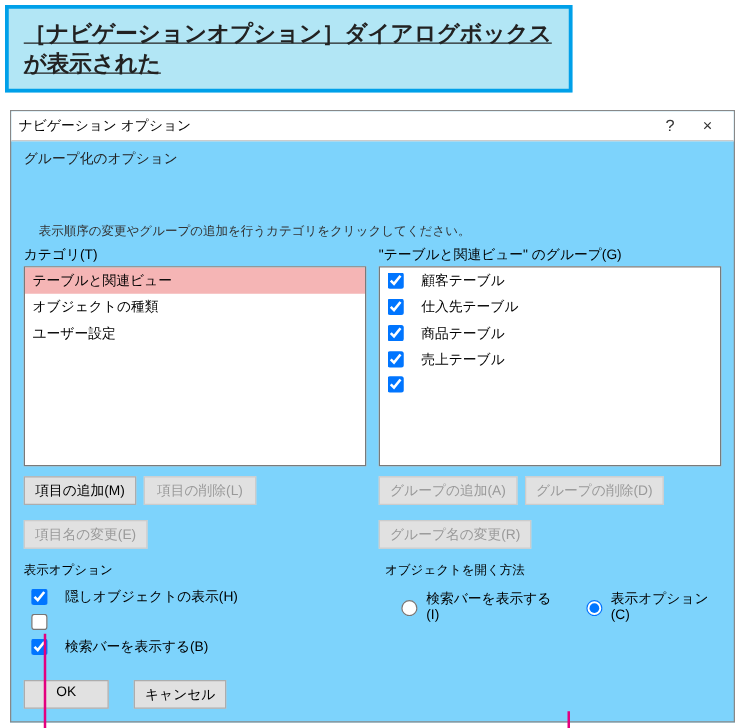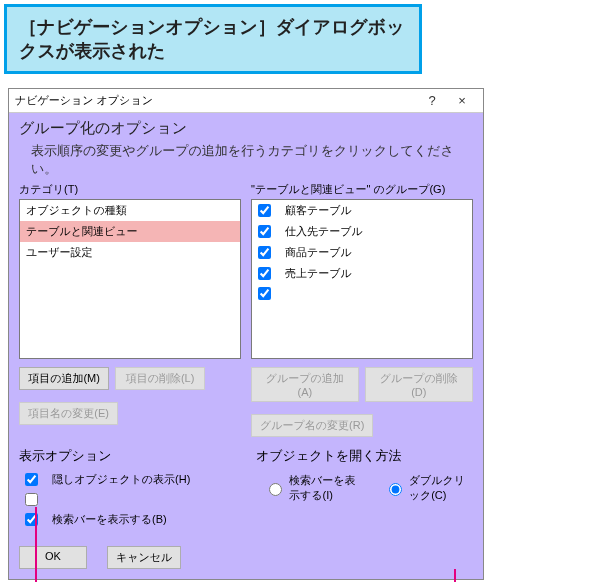--- a/index.html
+++ b/index.html
@@ -12,53 +12,55 @@
     width: 600px;
   }
   .banner {
     border: 3px solid #00a0e9;
     background: #b2e6f5;
     padding: 8px 12px;
     font-size: 18px;
     font-weight: bold;
     color: #222;
     margin: 4px 4px 14px 4px;
-    width: 418px;
+    width: 454px;
+    text-decoration: underline;
   }
   .dialog {
     border: 1px solid #888;
     margin: 0 8px;
-    background: #c4b5fd;
-    width: 476px;
+    background: #7dd3fc;
+    width: 580px;
     position: relative;
   }
   .titlebar {
     display: flex;
     align-items: center;
     padding: 4px 6px;
     font-size: 11px;
     border-bottom: 1px solid #ccc;
     background: #fff;
   }
   .titlebar .title { flex: 1; }
   .titlebar .help, .titlebar .close {
     width: 30px;
     text-align: center;
     font-size: 13px;
     color: #333;
   }
   .section-title {
     padding: 6px 10px 2px 10px;
-    font-size: 15px;
+    font-size: 11px;
     color: #222;
   }
   .hint {
     padding: 2px 10px 4px 22px;
-    font-size: 13px;
+    font-size: 10px;
     color: #333;
+    margin-top: 40px;
   }
   .columns {
     display: flex;
     padding: 0 10px;
     gap: 10px;
   }
   .col { flex: 1; }
   .col-label {
     font-size: 11px;
     padding-bottom: 2px;
@@ -101,21 +103,21 @@
     color: #999;
     border-color: #ccc;
   }
   .lower {
     display: flex;
     padding: 6px 10px 8px 10px;
     gap: 20px;
   }
   .lower .col-l { flex: 1; }
   .lower .col-r { flex: 1; }
-  .lower-title { font-size: 13px; padding-bottom: 4px; }
+  .lower-title { font-size: 10px; padding-bottom: 4px; }
   .radio-row { display: flex; gap: 18px; align-items: center; padding: 4px 0 0 8px; font-size: 11px; }
   .radio-row label { display: flex; align-items: center; gap: 4px; }
   .footer {
     display: flex;
     justify-content: flex-start;
     gap: 20px;
     padding: 8px 26px 10px 10px;
   }
   .footer .btn { min-width: 68px; }
   .callout-wrap {
@@ -168,22 +170,22 @@
     <span class="close">×</span>
   </div>
 
   <div class="section-title">グループ化のオプション</div>
   <div class="hint">表示順序の変更やグループの追加を行うカテゴリをクリックしてください。</div>
 
   <div class="columns">
     <div class="col">
       <div class="col-label">カテゴリ(T)</div>
       <div class="listbox">
+        <div class="item selected">テーブルと関連ビュー</div>
         <div class="item">オブジェクトの種類</div>
-        <div class="item selected">テーブルと関連ビュー</div>
         <div class="item">ユーザー設定</div>
       </div>
       <div class="btn-row">
         <div class="btn">項目の追加(M)</div>
         <div class="btn disabled">項目の削除(L)</div>
       </div>
       <div class="btn-row">
         <div class="btn disabled">項目名の変更(E)</div>
       </div>
     </div>
@@ -238,21 +240,21 @@
     </div>
     <div class="col-r">
       <div class="lower-title">オブジェクトを開く方法</div>
       <div class="radio-row">
         <label>
           <input type="radio" name="open" style="">
           <span>検索バーを表示する(I)</span>
         </label>
         <label>
           <input type="radio" name="open" checked="" style="">
-          <span>ダブルクリック(C)</span>
+          <span>表示オプション(C)</span>
         </label>
       </div>
     </div>
   </div>
 
   <div class="footer">
     <div class="btn">OK</div>
     <div class="btn">キャンセル</div>
   </div>
 

